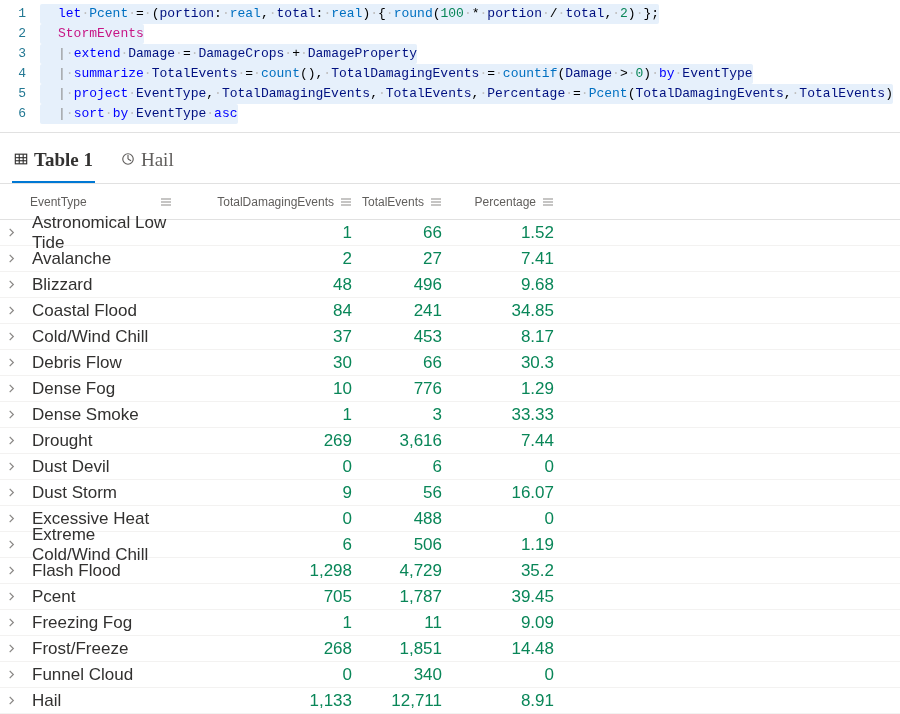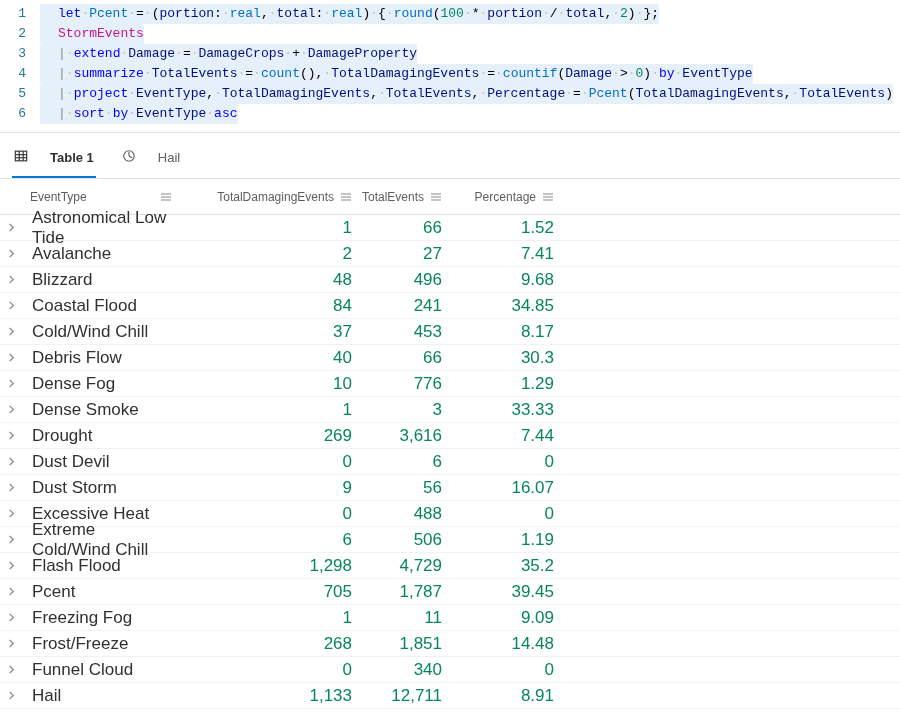--- a/index.html
+++ b/index.html
@@ -41,26 +41,27 @@
   .tabs {
     display: flex;
     gap: 24px;
     padding: 10px 12px 0 12px;
     border-bottom: 1px solid #e1e1e1;
     align-items: center;
   }
   .tab {
     display: flex;
     align-items: center;
-    gap: 22px;
+    gap: 6px;
     padding: 6px 2px 10px 2px;
     color: #605e5c;
     cursor: pointer;
     border-bottom: 2px solid transparent;
-    font-size: 13px;
+    font-size: 19px;
+    font-family: Liberation Serif, serif;
   }
   .tab.active {
     color: #323130;
     border-bottom-color: #0078d4;
     font-weight: 600;
   }
   .tab svg { width: 14px; height: 14px; }
 
   .grid {
     width: 100%;
@@ -262,21 +263,21 @@
         <div class="cell col-event">Cold/Wind Chill</div>
         <div class="cell col-damaging num">37</div>
         <div class="cell col-total num">453</div>
         <div class="cell col-pct num">8.17</div>
       </div>
       <div class="grid-row">
         <div class="chev"><svg width="9" height="9" viewBox="0 0 10 10">
             <path d="M3 1 L7 5 L3 9" fill="none" stroke="currentColor" stroke-width="1.4"></path>
           </svg></div>
         <div class="cell col-event">Debris Flow</div>
-        <div class="cell col-damaging num">40</div>
+        <div class="cell col-damaging num">30</div>
         <div class="cell col-total num">66</div>
         <div class="cell col-pct num">30.3</div>
       </div>
       <div class="grid-row">
         <div class="chev"><svg width="9" height="9" viewBox="0 0 10 10">
             <path d="M3 1 L7 5 L3 9" fill="none" stroke="currentColor" stroke-width="1.4"></path>
           </svg></div>
         <div class="cell col-event">Dense Fog</div>
         <div class="cell col-damaging num">10</div>
         <div class="cell col-total num">776</div>

